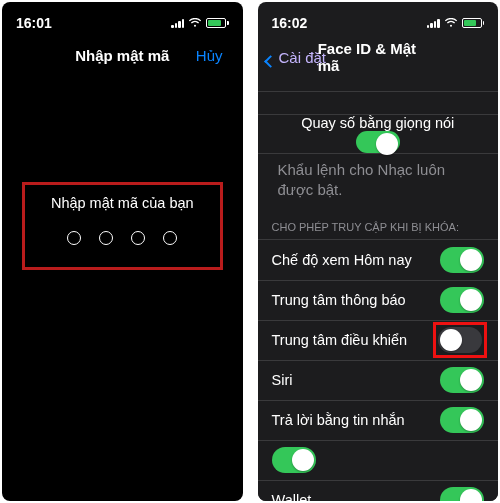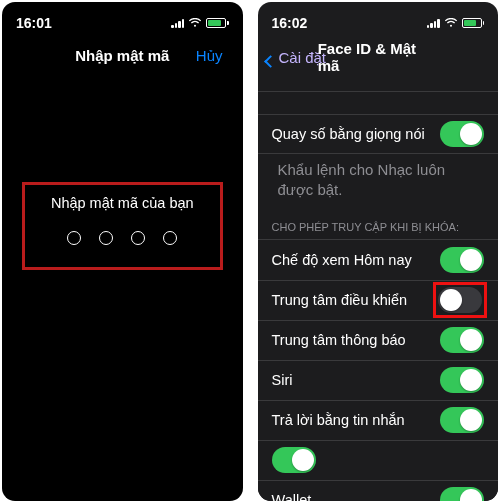--- a/index.html
+++ b/index.html
@@ -1,17 +1,17 @@
 <!DOCTYPE html>
 <html><head>
 <meta charset="utf-8">
 <style>
   * { margin: 0; padding: 0; box-sizing: border-box; font-family: -apple-system, "SF Pro Text", Helvetica, Arial, sans-serif; }
   body { background: #fff; display: flex; gap: 4px; padding: 2px; }
-  .phone { width: 246px; height: 499px; background: #000; color: #fff; overflow: hidden; position: relative; border-radius: 13px; }
+  .phone { width: 246px; height: 499px; background: #000; color: #fff; overflow: hidden; position: relative; border-radius: 8px; }
   .phone-right { background: #1c1c1e; margin-left: 11px; }
   .status-bar { height: 36px; display: flex; align-items: center; justify-content: space-between; padding: 6px 14px 0 14px; font-size: 14px; font-weight: 600; }
   .status-right { display: flex; align-items: center; gap: 4px; }
   .signal-bars { display: flex; align-items: flex-end; gap: 1px; height: 10px; }
   .bar { width: 2.5px; background: #fff; border-radius: 1px; }
   .bar:nth-child(1){height:3px;} .bar:nth-child(2){height:5px;} .bar:nth-child(3){height:7px;} .bar:nth-child(4){height:9px;}
   .wifi { width: 14px; height: 10px; }
   .battery { display: flex; align-items: center; }
   .battery-body { width: 20px; height: 10px; border: 1px solid #fff; border-radius: 2px; padding: 1px; }
   .battery-fill { height: 100%; width: 80%; background: #34c759; border-radius: 1px; }
@@ -37,21 +37,21 @@
   .footer-text { font-size: 15px; color: #8e8e93; padding: 6px 14px 0 20px; line-height: 1.35; }
   .section-header { font-size: 11px; color: #8e8e93; padding: 20px 14px 6px 14px; text-transform: uppercase; }
   .toggle { width: 44px; height: 26px; border-radius: 13px; position: relative; }
   .toggle-on { background: #34c759; }
   .toggle-off { background: #39393d; }
   .knob { width: 22px; height: 22px; background: #fff; border-radius: 50%; position: absolute; top: 2px; box-shadow: 0 1px 2px rgba(0,0,0,0.3); }
   .toggle-on .knob { right: 2px; }
   .toggle-off .knob { left: 2px; }
   .red-box { border: 3px solid #e11; padding: 2px; margin-right: -3px; }
   .red-box .toggle { margin: 0; }
-  .group-top { border-top: 0.5px solid #3a3a3c; }
+  .group-top { border-top: 0.5px solid #3a3a3c; flex-direction: column; }
   .group-bottom { border-bottom: 0.5px solid #3a3a3c; }
 </style>
 </head>
 <body>
 
 <div class="phone">
   <div class="status-bar">
     <span>16:01</span>
     <div class="status-right">
       <div class="signal-bars">
@@ -129,31 +129,31 @@
     <div class="section-header">CHO PHÉP TRUY CẬP KHI BỊ KHÓA:</div>
 
     <div id="rows-container" class="group-top group-bottom">
         <div class="cell">
           <span>Chế độ xem Hôm nay</span>
           <div class="toggle toggle-on">
             <div class="knob"></div>
           </div>
         </div>
         <div class="cell">
+          <span>Trung tâm thông báo</span>
+          <div class="toggle toggle-on">
+            <div class="knob"></div>
+          </div>
+        </div>
+        <div class="cell">
           <span>Trung tâm điều khiển</span>
           <div class="red-box">
             <div class="toggle toggle-off">
               <div class="knob"></div>
             </div>
-          </div>
-        </div>
-        <div class="cell">
-          <span>Trung tâm thông báo</span>
-          <div class="toggle toggle-on">
-            <div class="knob"></div>
           </div>
         </div>
         <div class="cell">
           <span>Siri</span>
           <div class="toggle toggle-on">
             <div class="knob"></div>
           </div>
         </div>
         <div class="cell">
           <span>Trả lời bằng tin nhắn</span>

